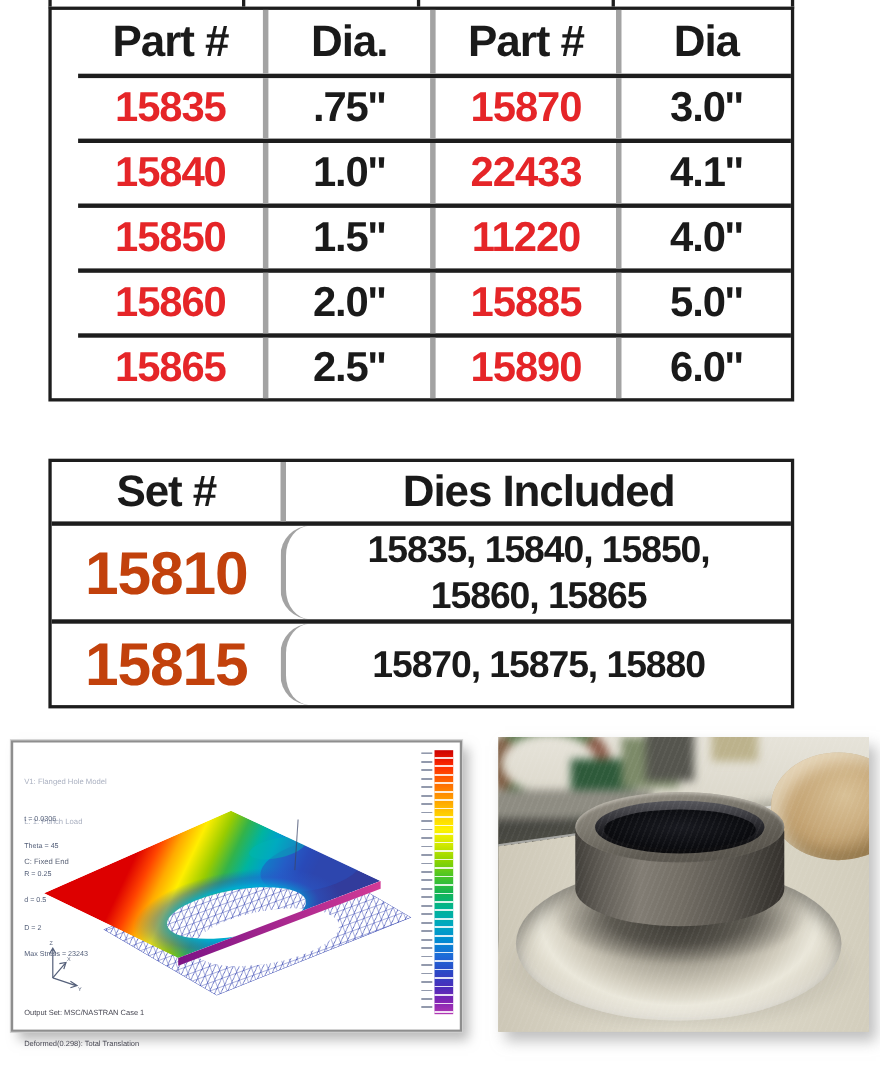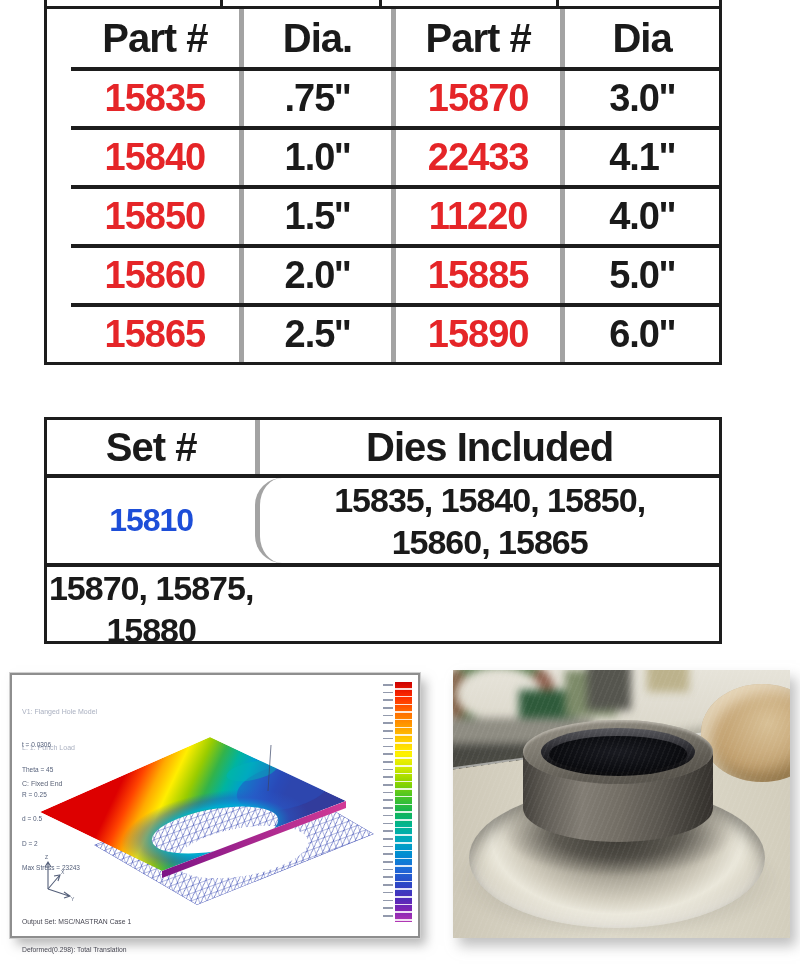--- a/index.html
+++ b/index.html
@@ -22,21 +22,21 @@
   }
   .tcell + .tcell{border-left:5px solid #a3a3a3;}
   .tbl1 .hrow{height:58px;}
   .tbl1 .drow{height:59px;}
   .tbl2 .hrow{height:54px;}
   .tbl2 .drow1{height:89px;}
   .tbl2 .drow2{height:78px;}
   .hcell{font-size:40px;}
   .num{font-size:38px;}
   .red{color:#e52528;}
-  .set-num{font-size:32px;color:#1d4ed8;}
+  .set-num{font-size:55px;color:#c2410c;}
   .dies-list{font-size:34px;line-height:42px;white-space:pre-line;border-radius:27px;}
   
   .fea{
     position:absolute;left:10px;top:673px;width:410px;height:265px;background:#fff;
     border:2px solid #8e8e8e;box-sizing:border-box;
     box-shadow:0 0 0 1px #cfcfcf,6px 7px 10px rgba(130,130,130,.55);
   }
   .fea-txt{position:absolute;left:10px;white-space:pre;}
   .fea-head{top:7px;font-size:7px;line-height:12px;color:#aab0c0;}
   .fea-head .dk{color:#5a6276;}
@@ -150,20 +150,21 @@
   <div class="trow hrow">
     <div class="tcell hcell">Set #</div>
     <div class="tcell hcell">Dies Included</div>
   </div>
   <div class="trow drow1">
     <div class="tcell set-num">15810</div>
     <div class="tcell dies-list">15835, 15840, 15850,
 15860, 15865</div>
   </div>
   <div class="trow drow2">
+    <div class="tcell set-num">15815</div>
     <div class="tcell dies-list">15870, 15875, 15880</div>
   </div>
 </div>
 
 <div class="fea">
   <svg width="406" height="261" viewBox="0 0 406 261">
     <defs>
       <pattern id="mesh" width="7" height="7" patternUnits="userSpaceOnUse" patternTransform="rotate(-20)">
         <path d="M0 0H7M0 0V7M0 7L7 0" stroke="#2e3fae" stroke-width="0.7" fill="none"></path>
       </pattern>

